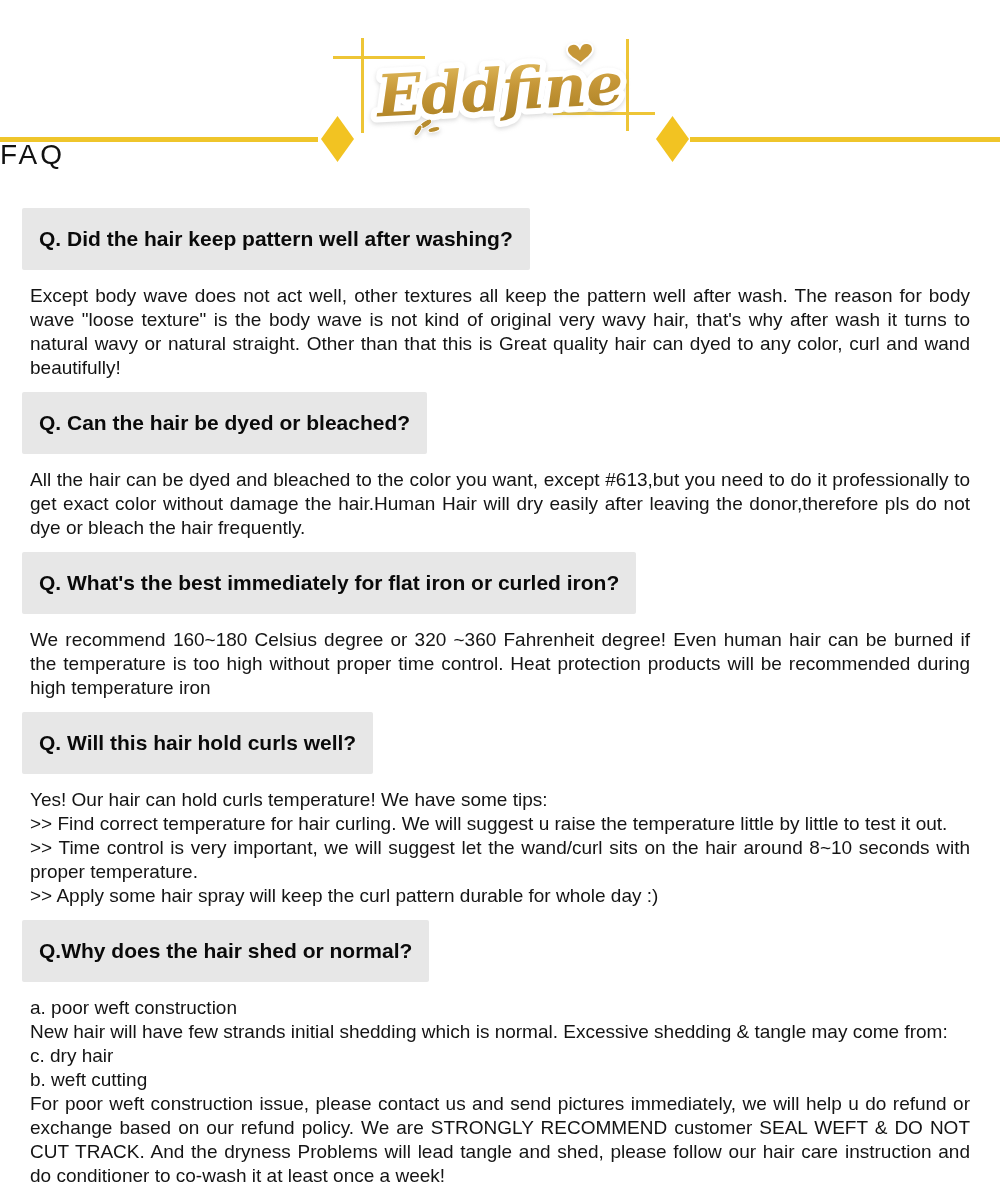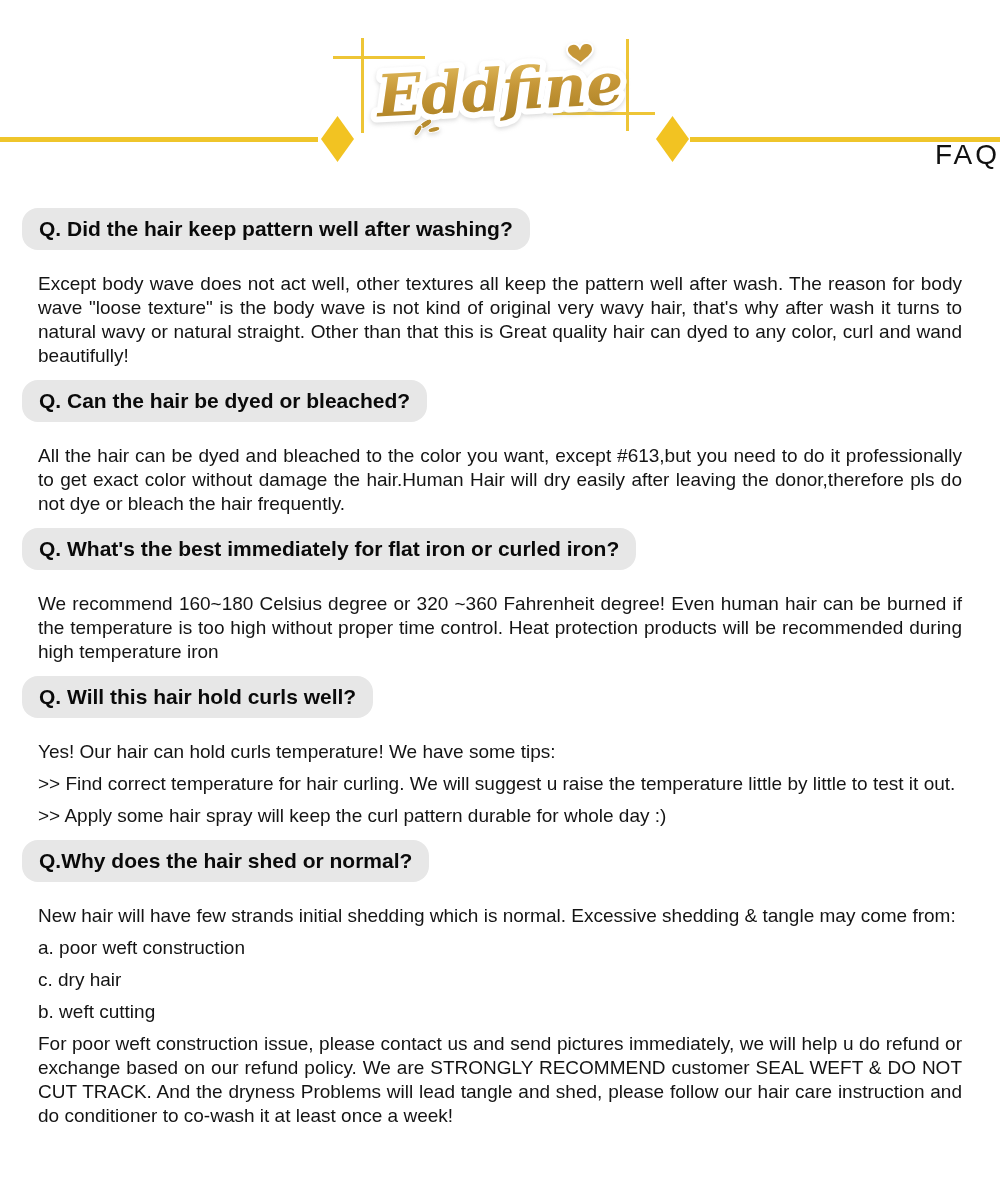--- a/index.html
+++ b/index.html
@@ -46,48 +46,48 @@
     font-family: "DejaVu Serif", serif;
     font-style: italic;
     font-weight: bold;
     font-size: 58px;
   }
 
   .faq-title {
     position: absolute;
     left: 0; top: 139px;
     width: 100%;
-    text-align: right;
+    text-align: left;
     font-size: 28px;
     letter-spacing: 3px;
     color: #111111;
     font-weight: 400;
   }
 
   
   .content { position: relative; padding: 0 30px; }
 
   .faq-item { margin: 0 0 12px 0; }
 
   .q-badge {
     display: inline-block;
     margin-left: -8px;
     background: #e7e7e7;
-    border-radius: 16px;
-    padding: 9px 17px;
+    border-radius: 2px;
+    padding: 19px 17px;
     font-size: 21px;
     font-weight: bold;
     line-height: 24px;
     color: #0a0a0a;
     margin-bottom: 14px;
   }
 
   .answer { font-size: 19px; line-height: 24px; color: #141414; }
   .answer p {
-    margin: 8px;
+    margin: 0;
     text-align: justify;
     text-justify: inter-word;
   }
 </style>
 </head>
 <body>
 
 <div class="page">
 
   <header class="header">
@@ -143,29 +143,30 @@
       <div class="answer">
         <p>We recommend 160~180 Celsius degree or 320 ~360 Fahrenheit degree! Even human hair can be burned if the temperature is too high without proper time control. Heat protection products will be recommended during high temperature iron</p>
       </div>
     </section>
 
     <section class="faq-item">
       <div class="q-badge">Q. Will this hair hold curls well?</div>
       <div class="answer">
         <p>Yes! Our hair can hold curls temperature! We have some tips:</p>
         <p>&gt;&gt; Find correct temperature for hair curling. We will suggest u raise the temperature little by little to test it out.</p>
+        <p>&gt;&gt; Time control is very important, we will suggest let the wand/curl sits on the hair around 8~10 seconds with proper temperature.</p>
         <p>&gt;&gt; Apply some hair spray will keep the curl pattern durable for whole day :)</p>
       </div>
     </section>
 
     <section class="faq-item">
       <div class="q-badge">Q.Why does the hair shed or normal?</div>
       <div class="answer">
+        <p>a. poor weft construction</p>
         <p>New hair will have few strands initial shedding which is normal. Excessive shedding &amp; tangle may come from:</p>
-        <p>a. poor weft construction</p>
         <p>c. dry hair</p>
         <p>b. weft cutting</p>
         <p>For poor weft construction issue, please contact us and send pictures immediately, we will help u do refund or exchange based on our refund policy. We are STRONGLY RECOMMEND customer SEAL WEFT &amp; DO NOT CUT TRACK. And the dryness Problems will lead tangle and shed, please follow our hair care instruction and do conditioner to co-wash it at least once a week!</p>
       </div>
     </section>
 
   </main>
 </div>
 
 </body></html>

